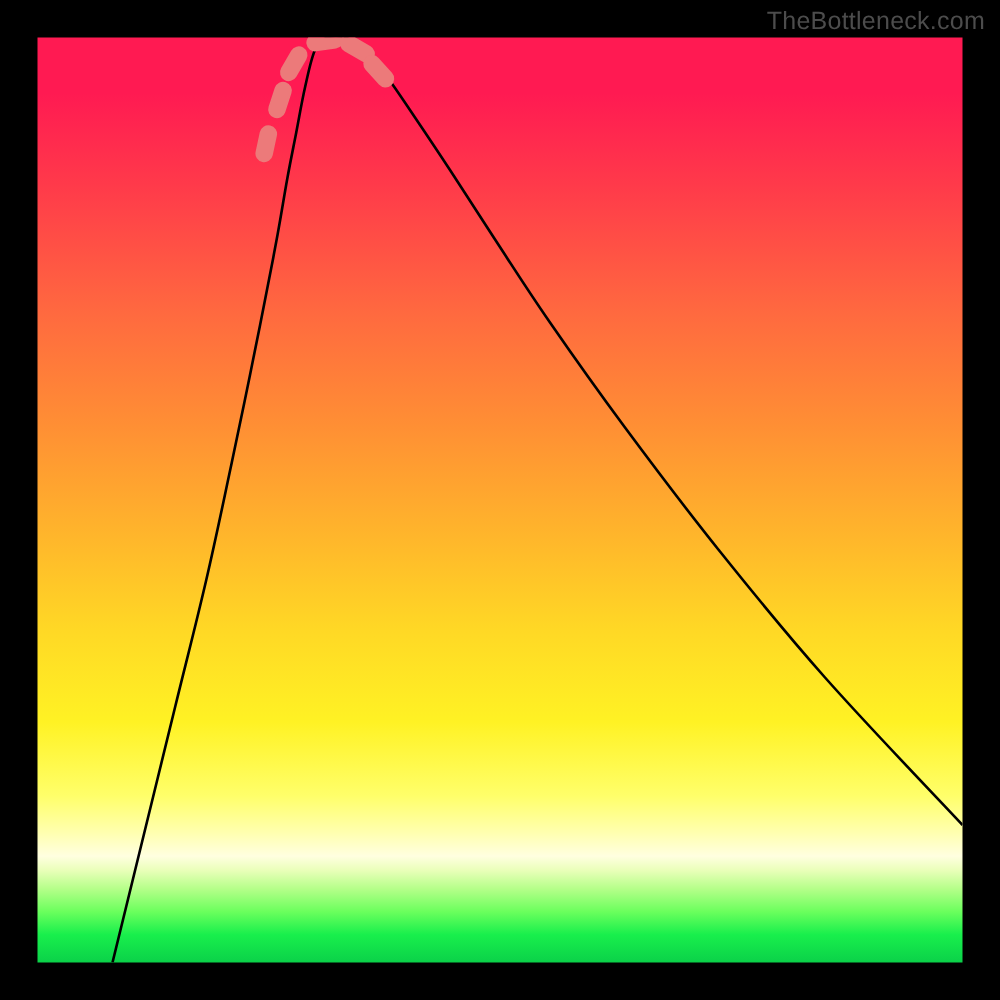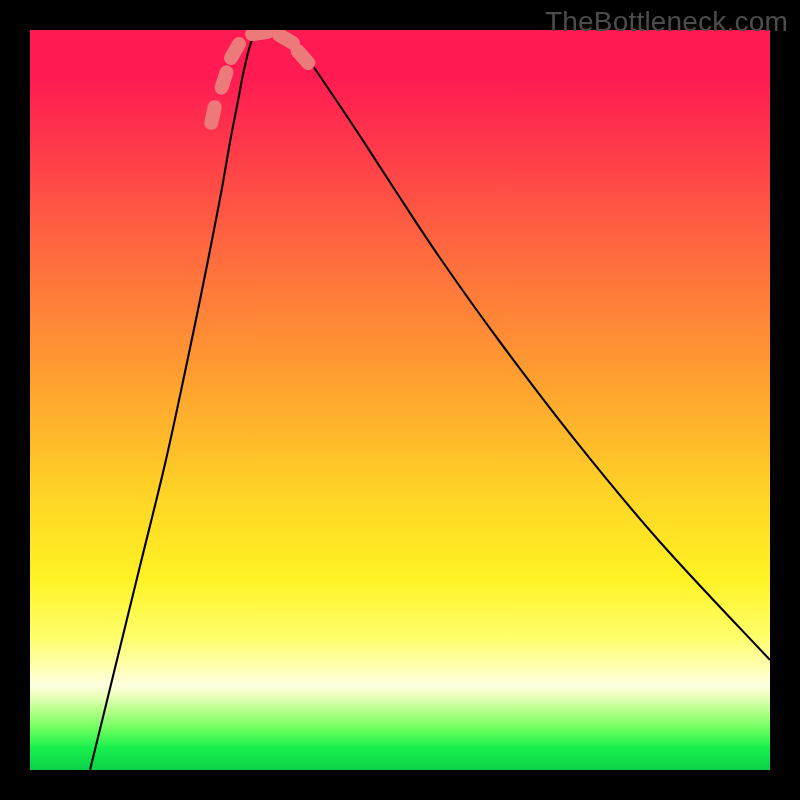--- a/index.html
+++ b/index.html
@@ -40,21 +40,21 @@
       #6bff5d 94.5%,
       #18ef4c 97%,
       #0bd149 100%
     );
   }
   .watermark {
     position: absolute;
     top: 6px;
     right: 12px;
     color: #4c4c4c;
-    font-size: 28px;
+    font-size: 20px;
     letter-spacing: 0.2px;
     font-weight: 400;
   }
   svg.curve {
     position: absolute;
     inset: 0;
   }
 </style>
 </head>
 <body>

